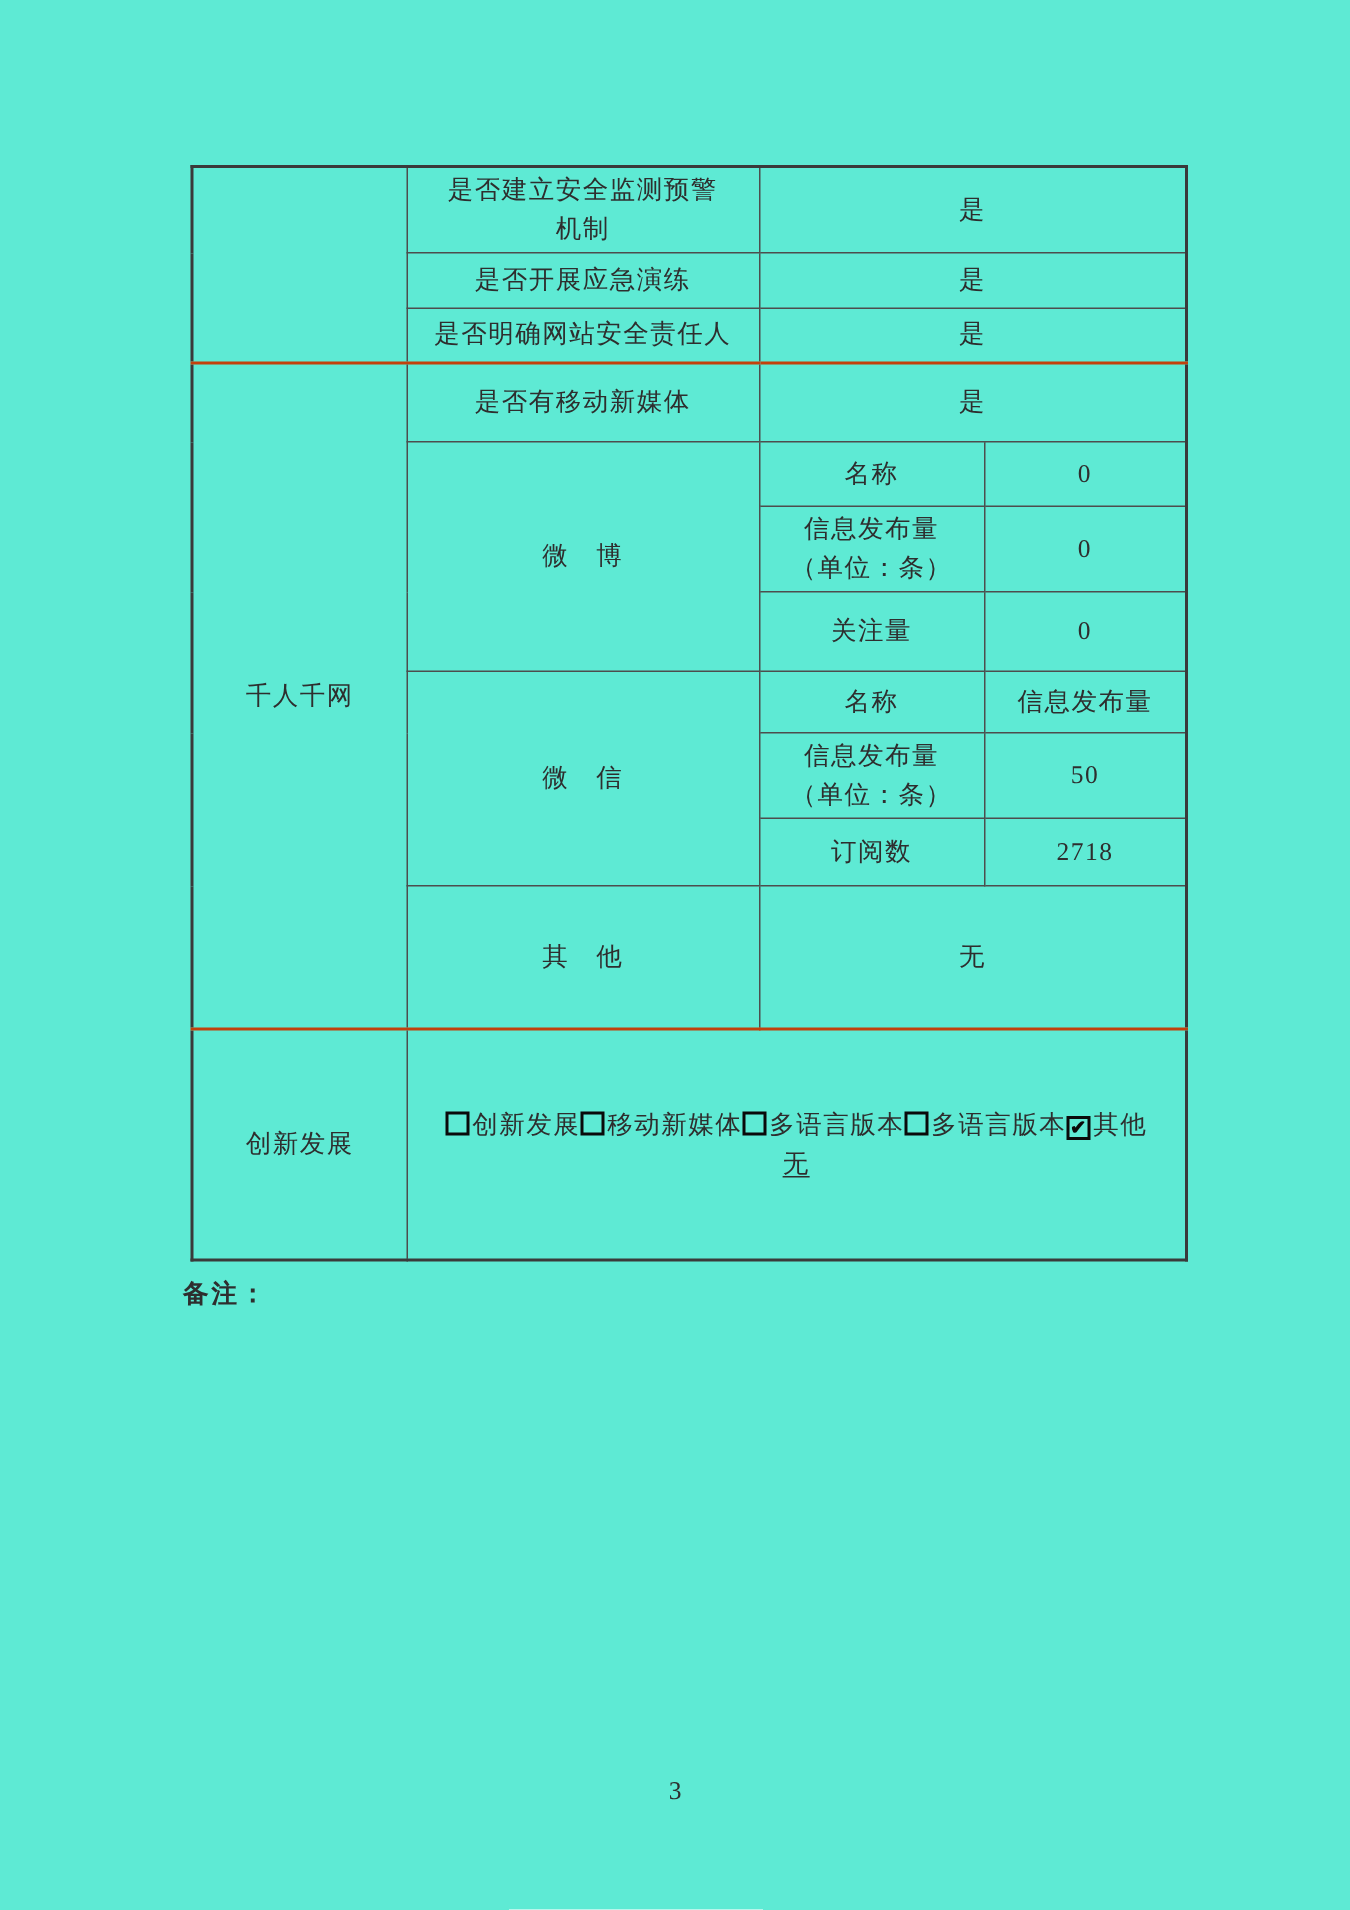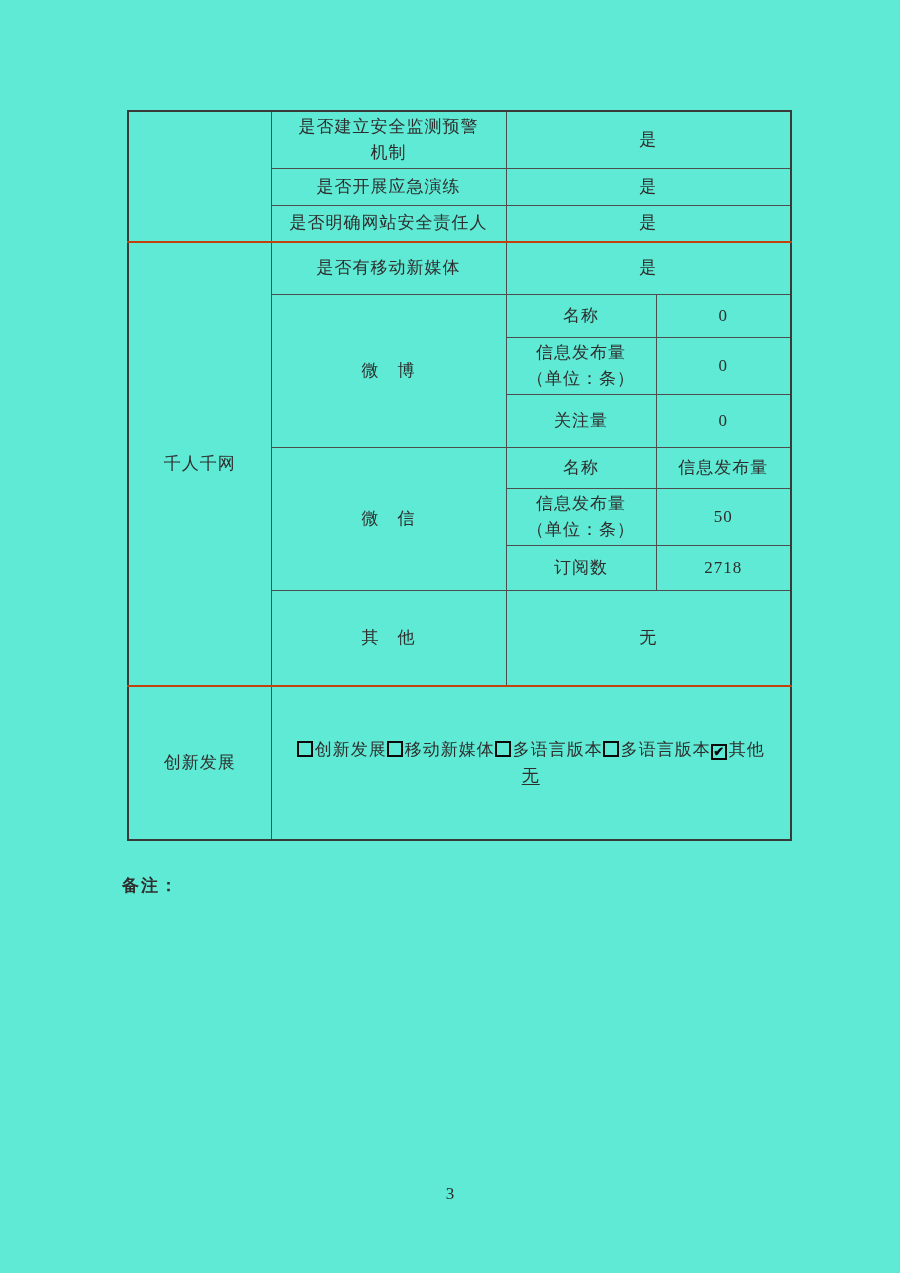--- a/index.html
+++ b/index.html
@@ -50,21 +50,21 @@
     text-align:center;
     letter-spacing:0;
     color:#0a0a0a;
   }
   .other-line{
     text-decoration:underline;
     text-underline-offset:3px;
   }
   .notes{
     position:absolute;left:122px;top:851px;
-    font-size:17px;font-weight:700;letter-spacing:2px;margin-top:23px;
+    font-size:17px;font-weight:700;letter-spacing:2px;
   }
   .pageno{
     position:absolute;left:0;top:1184px;
     width:100%;text-align:center;
     font-size:17px;
   }
 </style>
 </head>
 <body>
 

